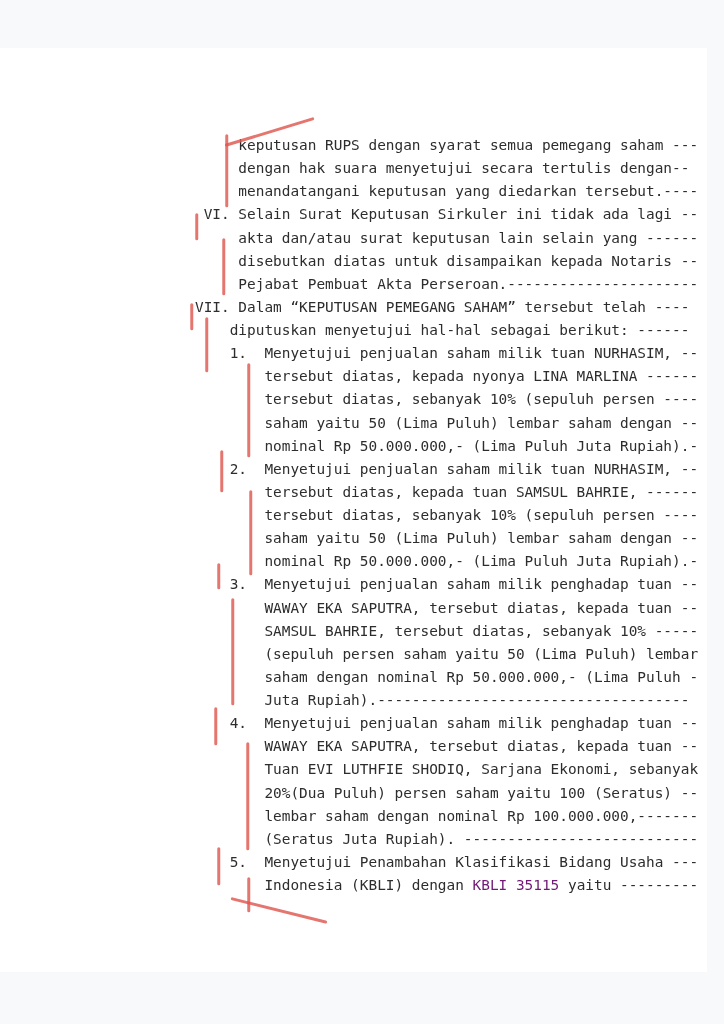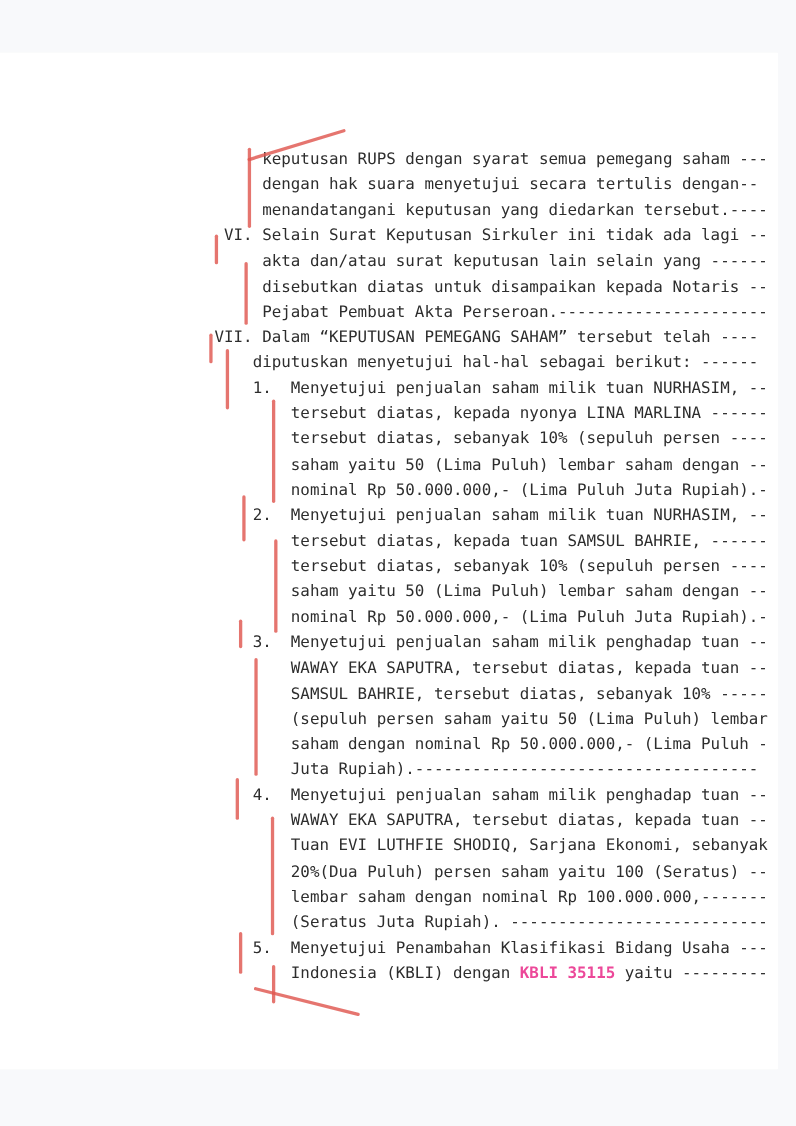--- a/index.html
+++ b/index.html
@@ -28,21 +28,21 @@
   #textblock {
     position: absolute;
     left: 195px; top: 134px;
     font-size: 14.42px;
     line-height: 23.14px;
     color: #2d2d2d;
     white-space: pre;
     font-family: "DejaVu Sans Mono", "Liberation Mono", monospace;
   }
   .doc-line { white-space: pre; height: 23.14px; }
-  .doc-line .bold { font-weight: bold; color: #ec4899; }
+  .doc-line .bold { font-weight: normal; color: #701a75; }
   #penmarks { position: absolute; left: 0; top: 0; width: 724px; height: 1024px; pointer-events: none; }
   .stroke {
     position: absolute;
     height: 2.5px;
     border-radius: 2px;
     opacity: 0.82;
     transform-origin: 0 50%;
   }
 </style>
 </head>

